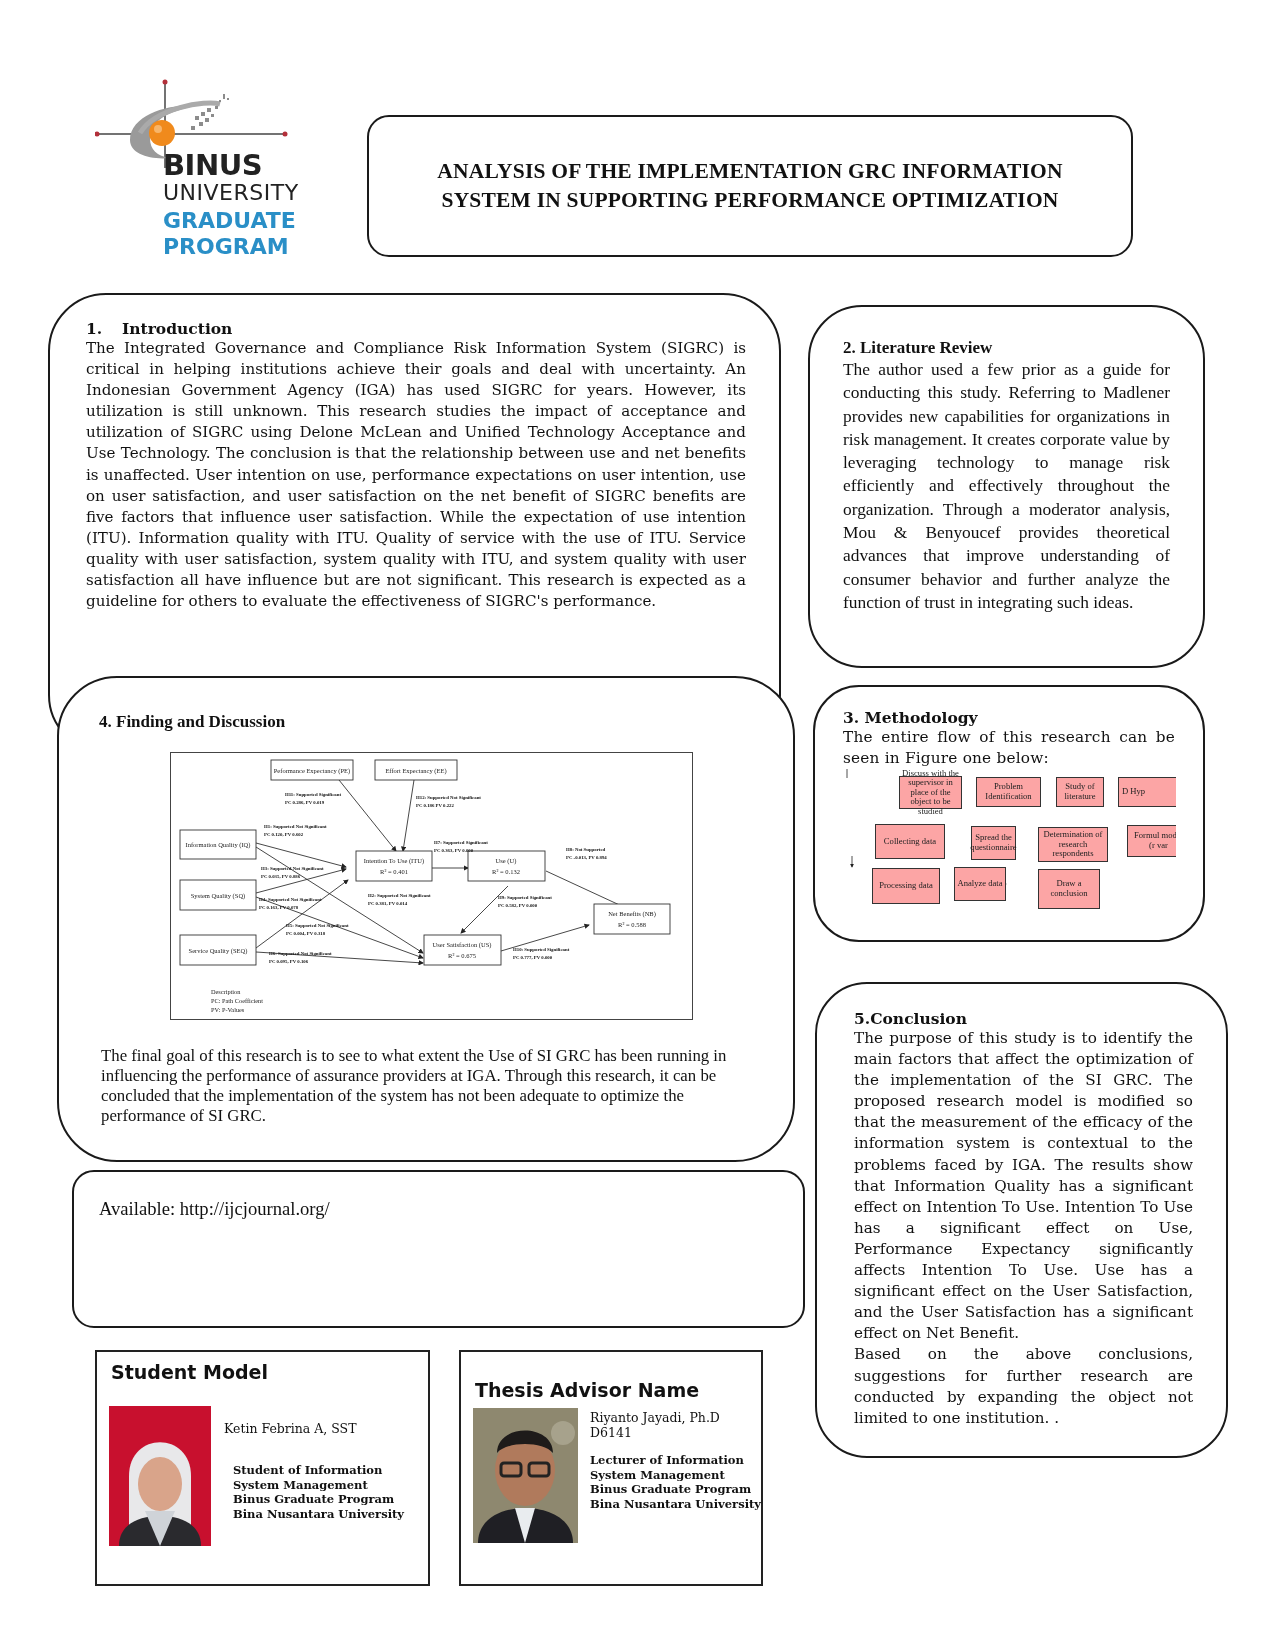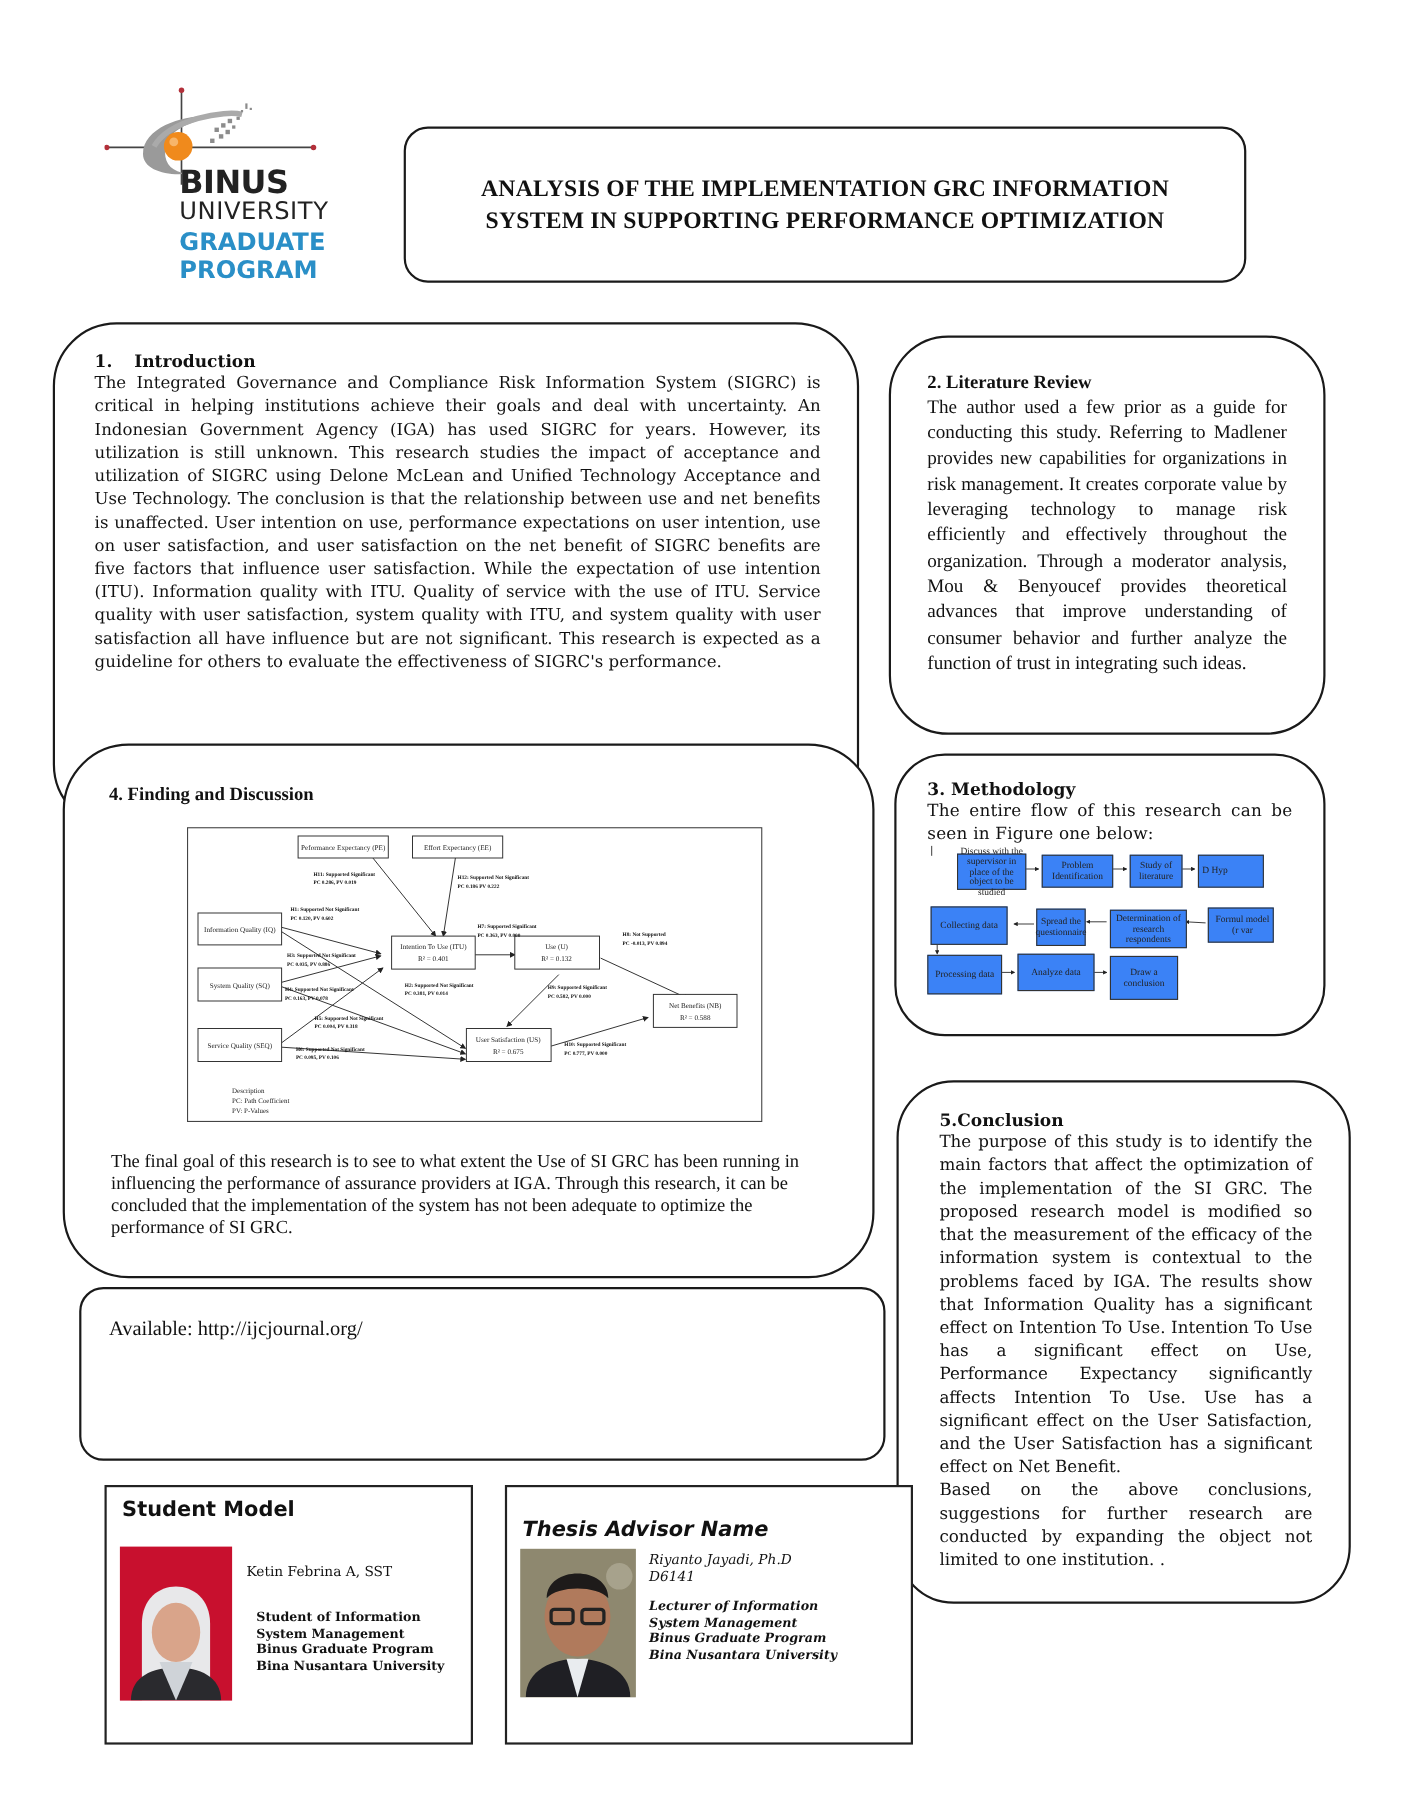--- a/index.html
+++ b/index.html
@@ -39,35 +39,35 @@
   #find-text { position:absolute; left:42px; top:368px; width:640px; font-family:"Liberation Serif", serif; font-size:16.8px; line-height:20px; text-align:left; }
 
   
   #diagram { left:170px; top:752px; width:523px; height:268px; border:1.5px solid #444; background:#fff; }
   #diagram svg text { font-family:"Liberation Serif", serif; }
 
   
   #meth { left:813px; top:685px; width:392px; height:257px; border-radius:46px; padding:21px 28px 0 28px; }
   #meth .body-t { font-size:15.3px; line-height:20.5px; letter-spacing:0.2px; }
   #flow { left:838px; top:768px; width:338px; height:150px; overflow:hidden; }
-  .fnode { position:absolute; border:1px solid #333; background:#3b82f6; display:flex; align-items:center; justify-content:center; text-align:center; font-family:"Liberation Serif", serif; font-size:8.6px; line-height:9.6px; color:#222; box-sizing:border-box; }
+  .fnode { position:absolute; border:1px solid #333; background:#fca5a5; display:flex; align-items:center; justify-content:center; text-align:center; font-family:"Liberation Serif", serif; font-size:8.6px; line-height:9.6px; color:#222; box-sizing:border-box;margin-left:29px; }
 
   
   #concl { left:815px; top:962px; width:413px; height:476px; border-radius:52px; padding:25px 33px 0 37px;margin-top:20px; }
   #concl .body-t { font-size:15.2px; line-height:21.1px; }
 
   
   #refs { left:72px; top:1170px; width:733px; height:158px; border-radius:22px; padding:26px 22px 0 25px; }
   #refs .sec-title { font-family:"Liberation Serif", serif; font-size:17.5px; }
   #refs .body-t { font-family:"Liberation Serif", serif; font-size:18.6px; line-height:22.4px; text-align:left; }
 
   
   .card { border:2px solid #222; background:#fff; }
   #student { left:95px; top:1350px; width:335px; height:236px; }
-  #advisor { left:459px; top:1350px; width:371px; height:236px;font-style:italic; }
+  #advisor { left:459px; top:1350px; width:304px; height:236px; }
   .card-title { position:absolute; font-family:"DejaVu Sans", sans-serif; font-weight:bold; font-size:19px; color:#111; }
   .photo { position:absolute; overflow:hidden; }
   .pname { position:absolute; font-family:"DejaVu Serif", serif; font-size:12.5px; line-height:15px; }
   .prole { position:absolute; font-family:"DejaVu Serif", serif; font-weight:bold; font-size:11.5px; line-height:14.5px; }
 </style>
 </head>
 <body>
 
 <div class="abs" id="logo">
   <svg width="220" height="90">
@@ -230,21 +230,21 @@
   </svg>
   <div class="fnode" style="left:32px;top:8px;width:63px;height:33px;">Discuss with the supervisor in place of the object to be studied</div>
   <div class="fnode" style="left:109px;top:9px;width:65px;height:30px;">Problem Identification</div>
   <div class="fnode" style="left:189px;top:9px;width:48px;height:30px;">Study of literature</div>
   <div class="fnode" style="left:251px;top:9px;width:60px;height:30px;justify-content:flex-start;padding-left:3px;">D Hyp</div>
   <div class="fnode" style="left:260px;top:57px;width:60px;height:32px;justify-content:flex-start;padding-left:3px;">Formul model (r var</div>
   <div class="fnode" style="left:171px;top:59px;width:70px;height:35px;">Determination of research respondents</div>
   <div class="fnode" style="left:104px;top:58px;width:45px;height:34px;">Spread the questionnaire</div>
   <div class="fnode" style="left:8px;top:56px;width:70px;height:35px;">Collecting data</div>
   <div class="fnode" style="left:5px;top:100px;width:68px;height:36px;">Processing data</div>
-  <div class="fnode" style="left:87px;top:99px;width:70px;height:34px;">Analyze data</div>
+  <div class="fnode" style="left:87px;top:99px;width:52px;height:34px;">Analyze data</div>
   <div class="fnode" style="left:171px;top:101px;width:62px;height:40px;">Draw a conclusion</div>
 </div>
 
 <div class="abs rbox" id="concl">
   <div class="sec-title">5.Conclusion</div>
   <div class="body-t" style="text-align-last:left;">The purpose of this study is to identify the main factors that affect the optimization of the implementation of the SI GRC. The proposed research model is modified so that the measurement of the efficacy of the information system is contextual to the problems faced by IGA. The results show that Information Quality has a significant effect on Intention To Use. Intention To Use has a significant effect on Use, Performance Expectancy significantly affects Intention To Use. Use has a significant effect on the User Satisfaction, and the User Satisfaction has a significant effect on Net Benefit.</div>
   <div class="body-t">Based on the above conclusions, suggestions for further research are conducted by expanding the object not limited to one institution. .</div>
 </div>
 
 <div class="abs rbox" id="refs">

